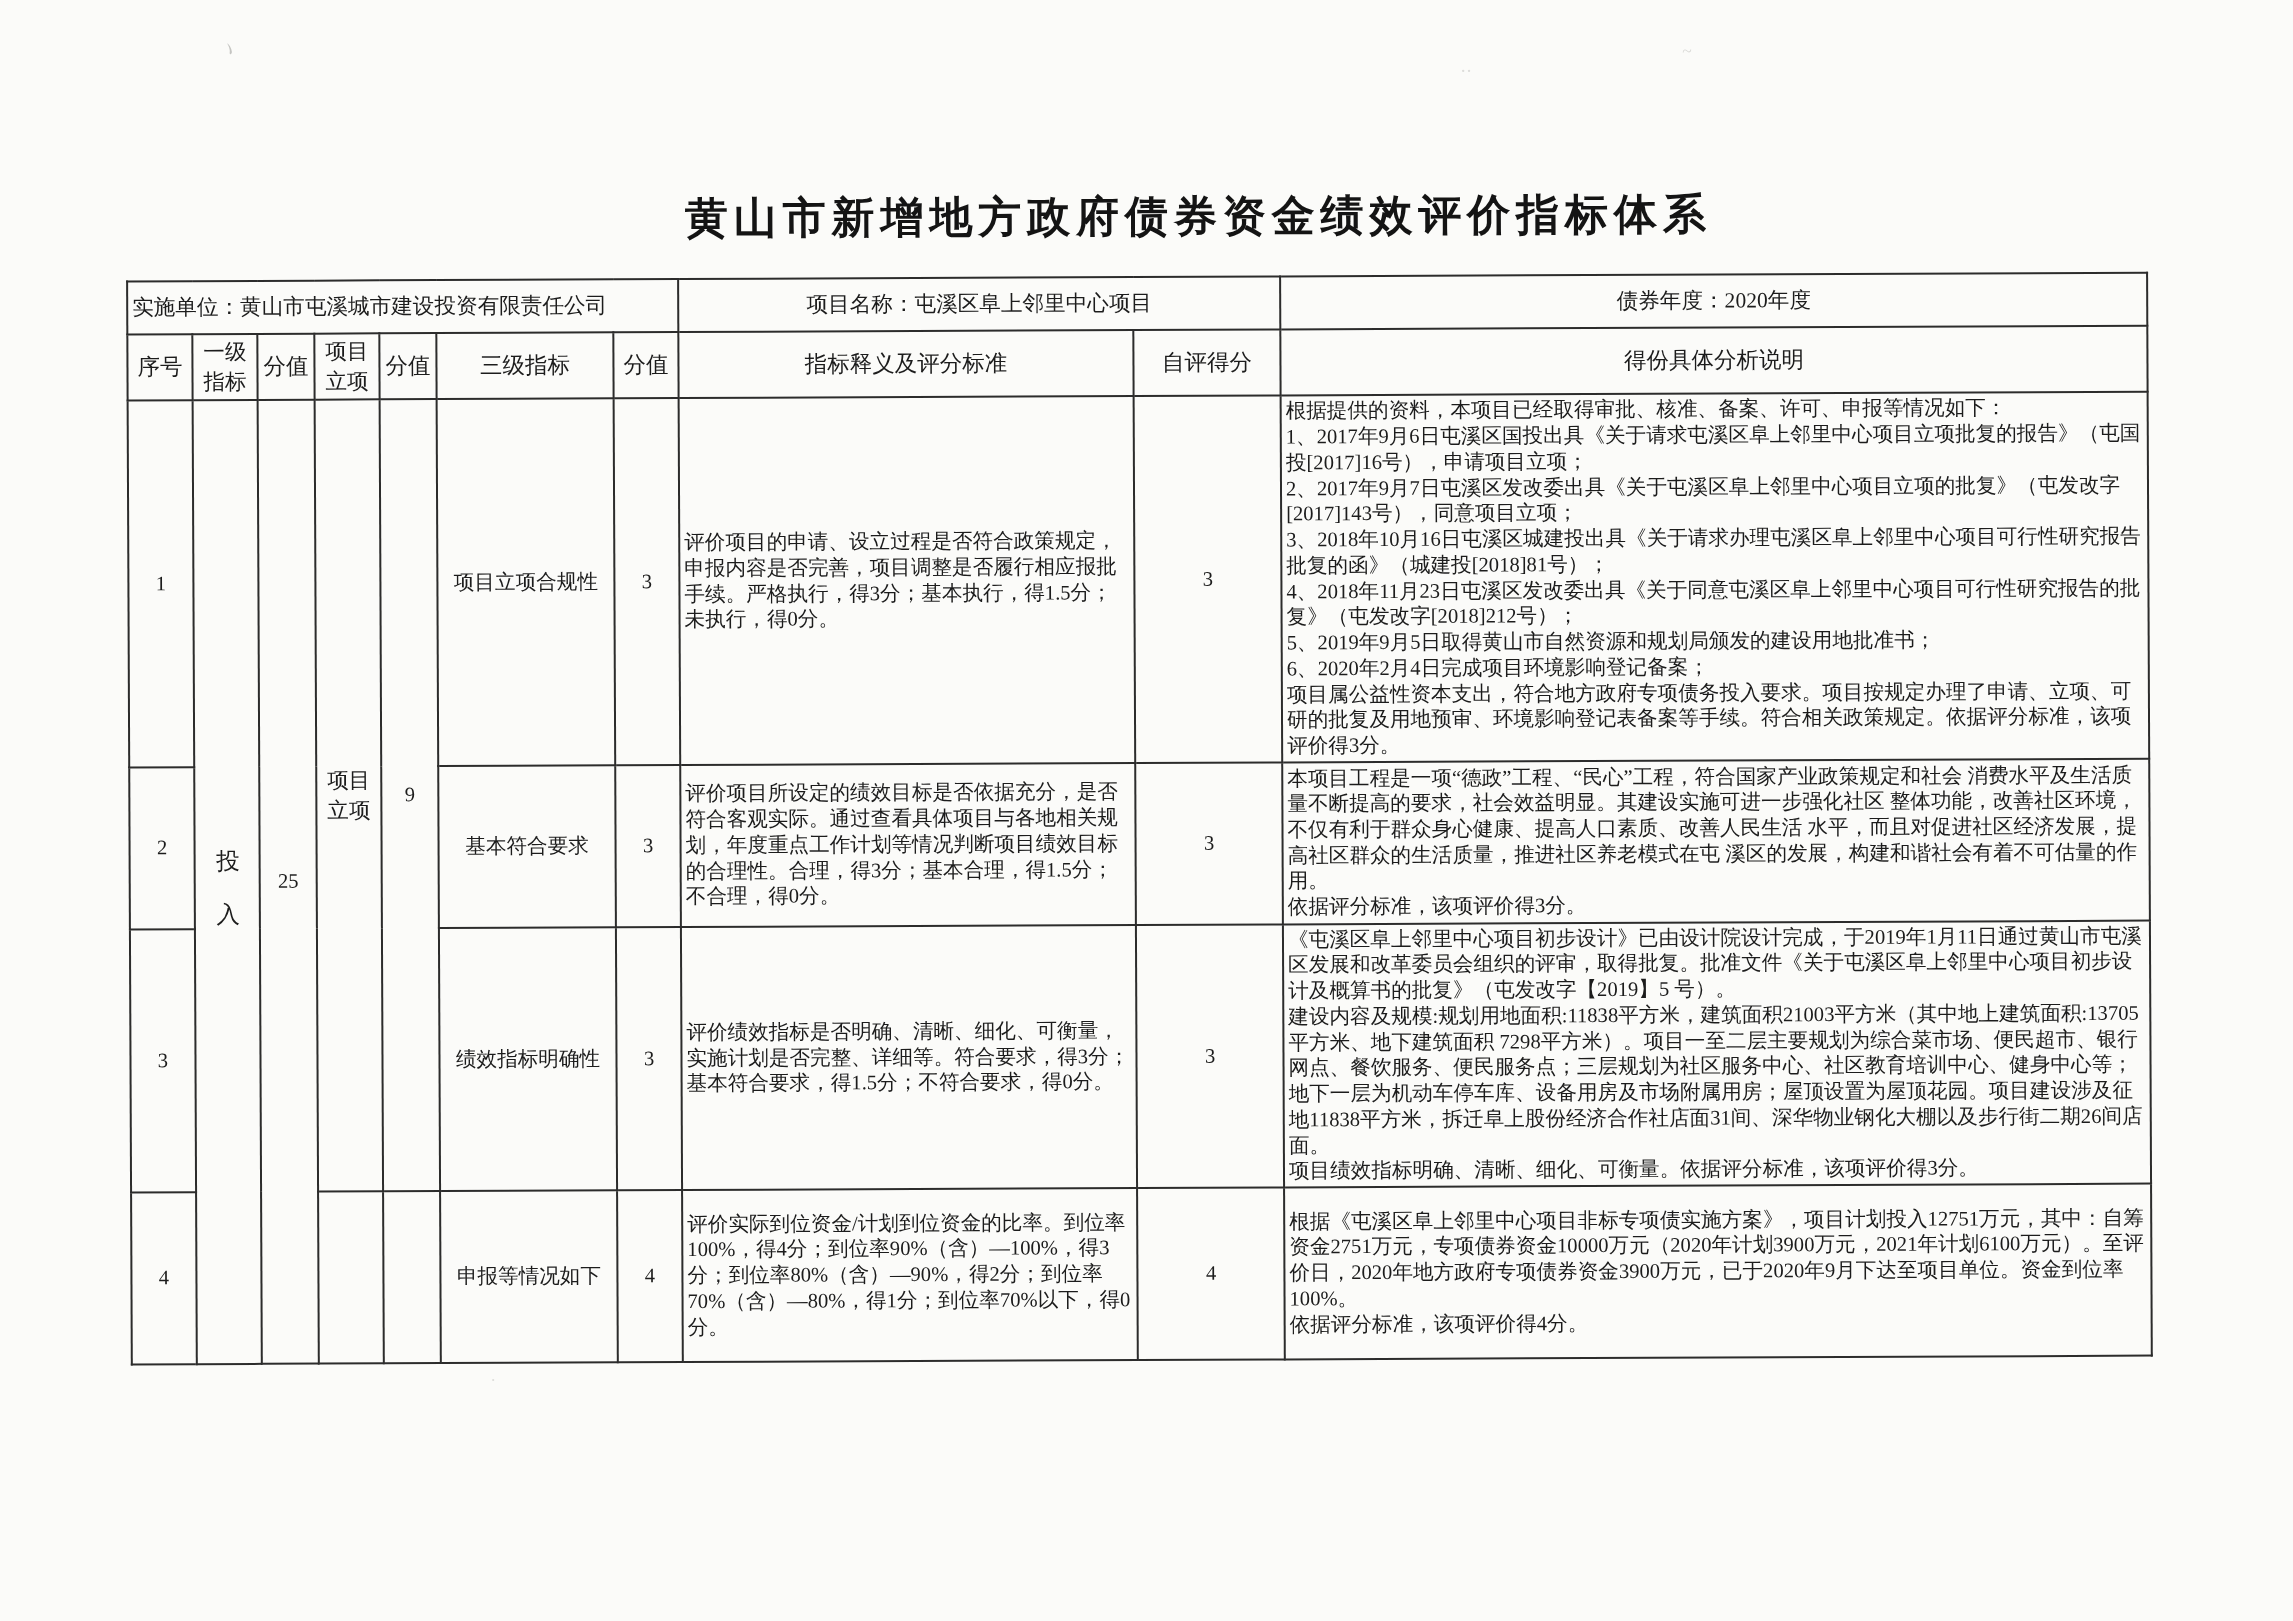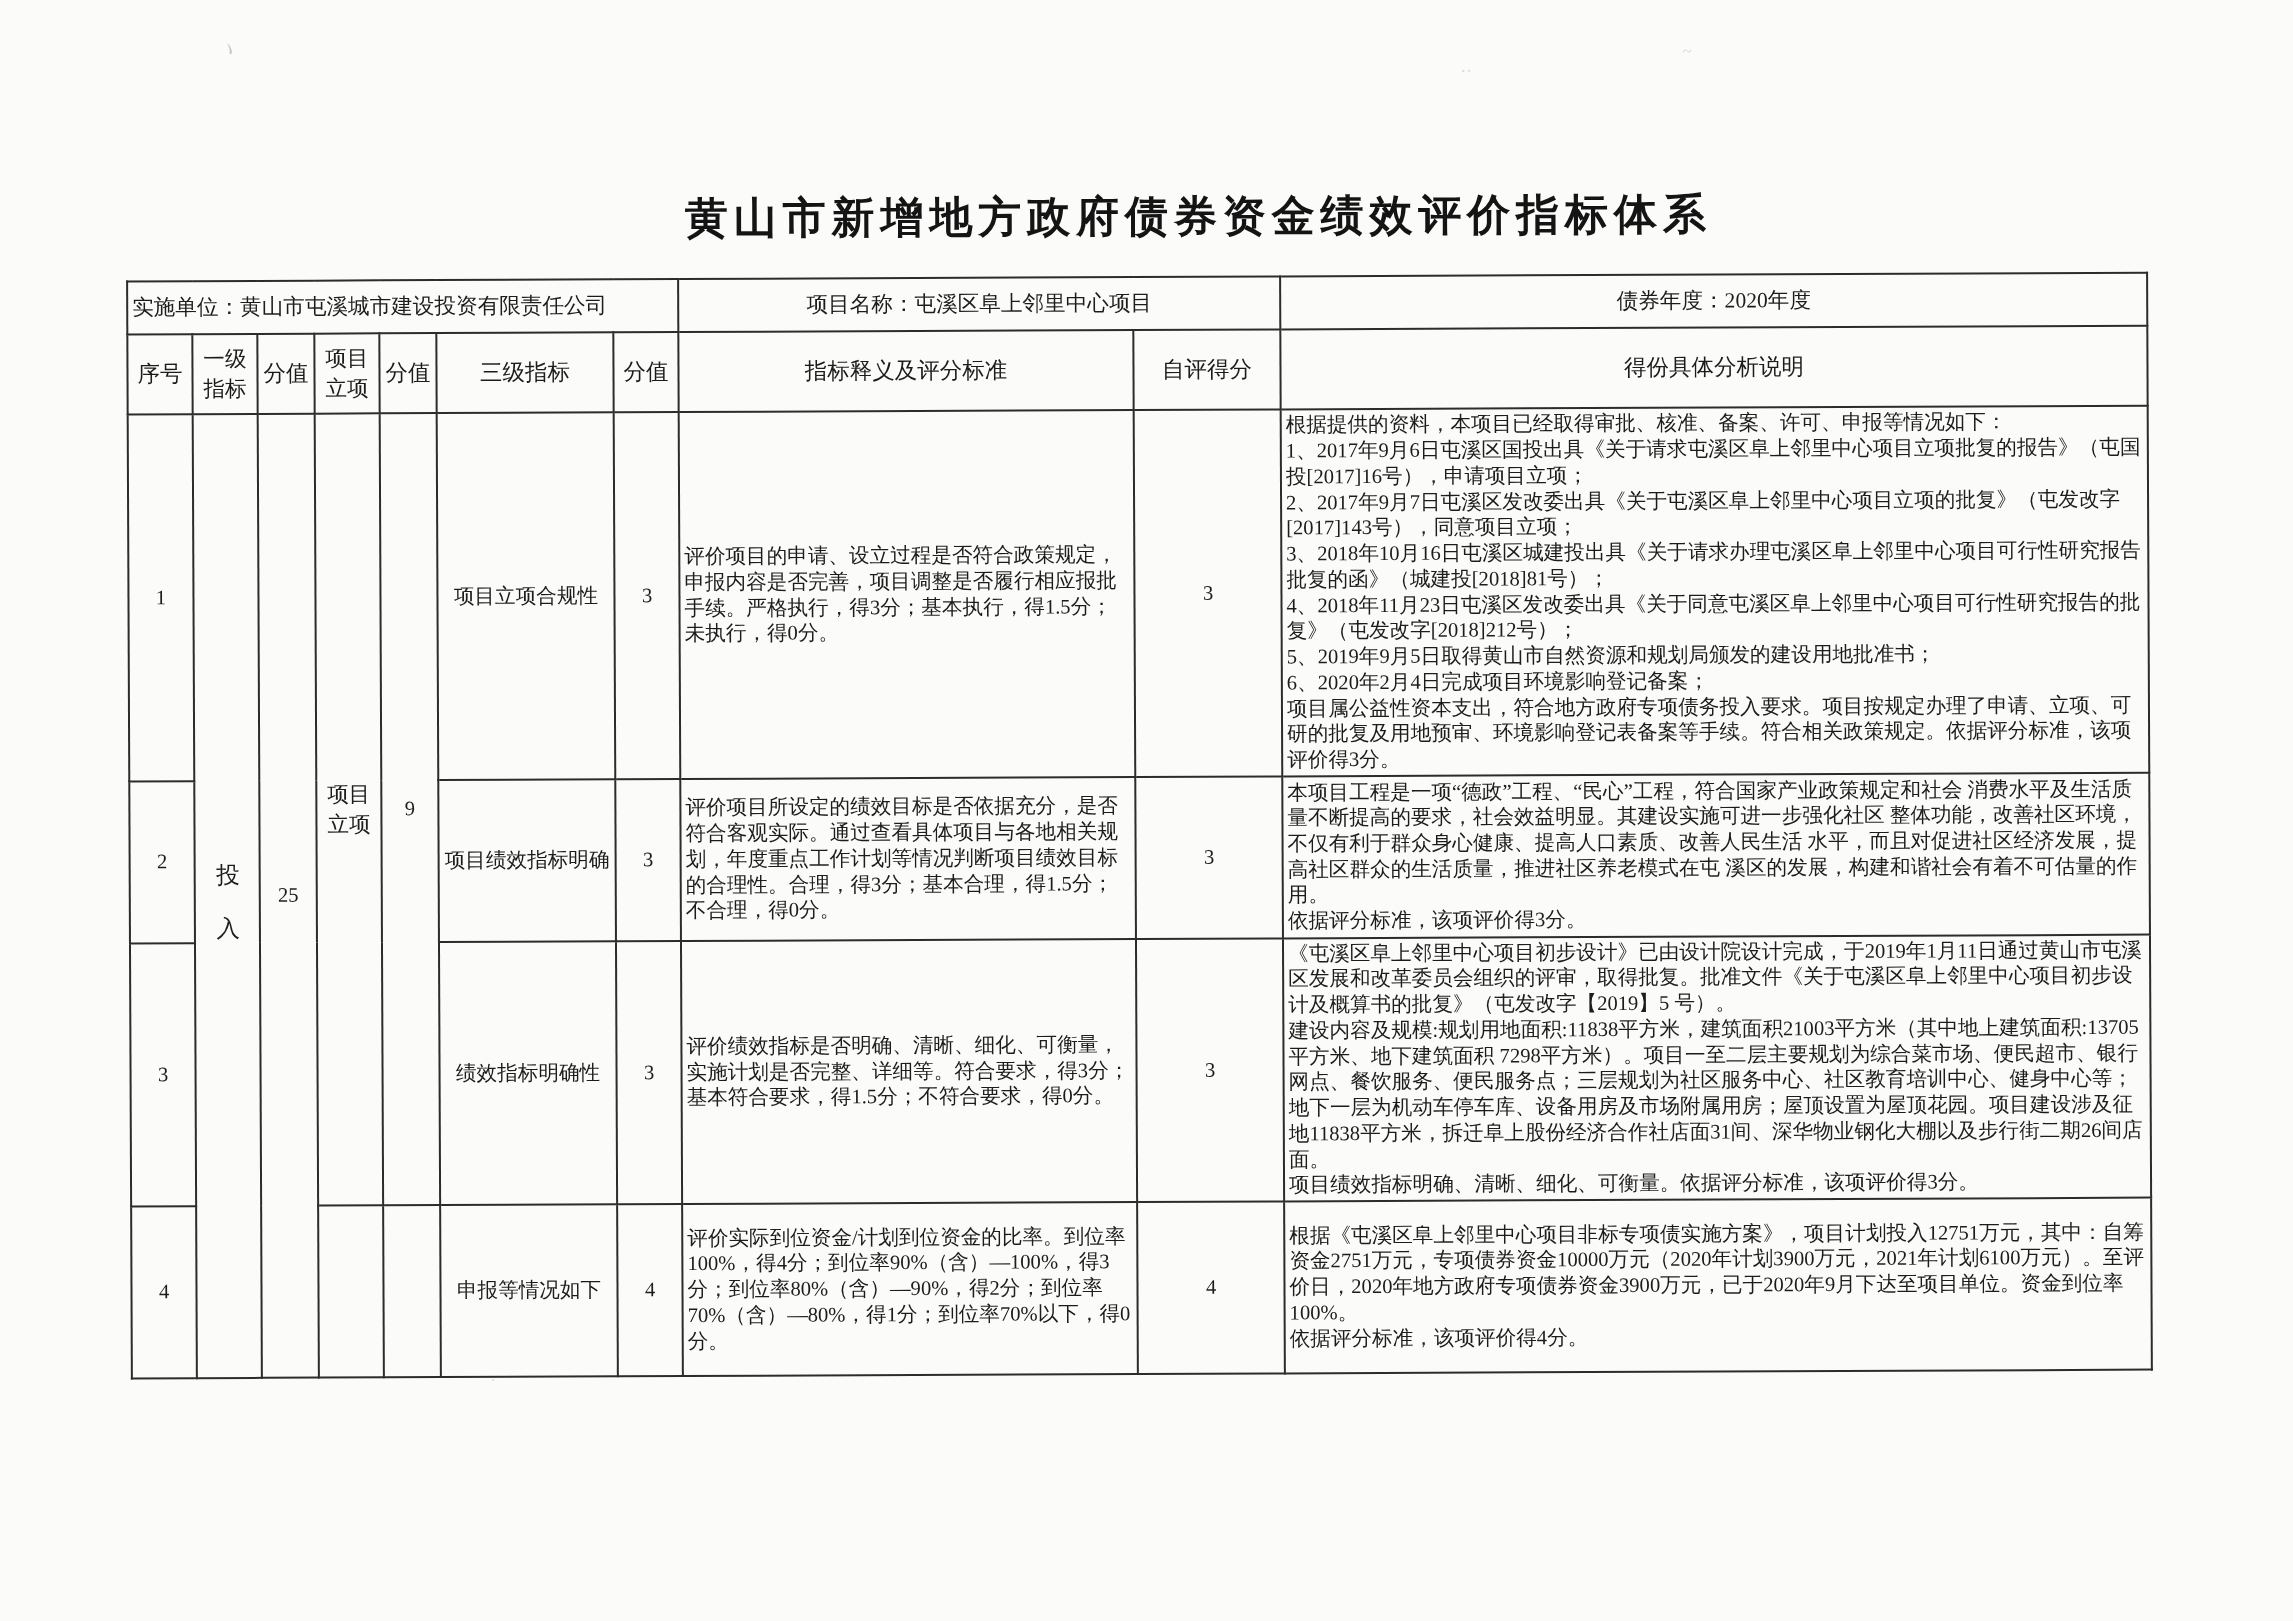--- a/index.html
+++ b/index.html
@@ -39,21 +39,21 @@
 
   .seq-cell   { text-align:center; font-size:20.6px; }
   .ind-cell   { text-align:center; font-size:21.6px; }
   .score-cell { text-align:center; font-size:20.6px; }
 
   .v-text {
     text-align:center; font-size:23.5px;
     writing-mode:vertical-lr; letter-spacing:2.2em;
     margin:0 auto; line-height:1;
   }
-  .wrap2 { display:block; max-width:51px; margin:7px auto; text-align:center; font-size:21.6px; line-height:1.4; }
+  .wrap2 { display:block; max-width:51px; margin:0 auto; text-align:center; font-size:21.6px; line-height:1.4; }
 
   .criteria-cell {
     text-align:left; vertical-align:middle;
     font-size:19.6px; line-height:25.5px;
     padding:5.9px 9.8px; white-space:pre-line;
   }
   .analysis-cell {
     text-align:left; vertical-align:top;
     font-size:19.6px; line-height:24.5px;
     padding:3.9px 7.8px; white-space:pre-line;
@@ -132,21 +132,21 @@
 2、2017年9月7日屯溪区发改委出具《关于屯溪区阜上邻里中心项目立项的批复》（屯发改字[2017]143号），同意项目立项；
 3、2018年10月16日屯溪区城建投出具《关于请求办理屯溪区阜上邻里中心项目可行性研究报告批复的函》（城建投[2018]81号）；
 4、2018年11月23日屯溪区发改委出具《关于同意屯溪区阜上邻里中心项目可行性研究报告的批复》（屯发改字[2018]212号）；
 5、2019年9月5日取得黄山市自然资源和规划局颁发的建设用地批准书；
 6、2020年2月4日完成项目环境影响登记备案；
 项目属公益性资本支出，符合地方政府专项债务投入要求。项目按规定办理了申请、立项、可研的批复及用地预审、环境影响登记表备案等手续。符合相关政策规定。依据评分标准，该项评价得3分。</td>
     </tr>
 
     <tr style="height:162px;">
       <td class="seq-cell">2</td>
-      <td class="ind-cell">项目绩效指标明确</td>
+      <td class="ind-cell">基本符合要求</td>
       <td class="score-cell">3</td>
       <td class="criteria-cell">评价项目所设定的绩效目标是否依据充分，是否符合客观实际。通过查看具体项目与各地相关规划，年度重点工作计划等情况判断项目绩效目标的合理性。合理，得3分；基本合理，得1.5分；不合理，得0分。</td>
       <td class="score-cell">3</td>
       <td class="analysis-cell">本项目工程是一项“德政”工程、“民心”工程，符合国家产业政策规定和社会 消费水平及生活质量不断提高的要求，社会效益明显。其建设实施可进一步强化社区 整体功能，改善社区环境，不仅有利于群众身心健康、提高人口素质、改善人民生活 水平，而且对促进社区经济发展，提高社区群众的生活质量，推进社区养老模式在屯 溪区的发展，构建和谐社会有着不可估量的作用。
 依据评分标准，该项评价得3分。</td>
     </tr>
 
     <tr style="height:255px;">
       <td class="seq-cell">3</td>
       <td class="ind-cell">绩效指标明确性</td>

